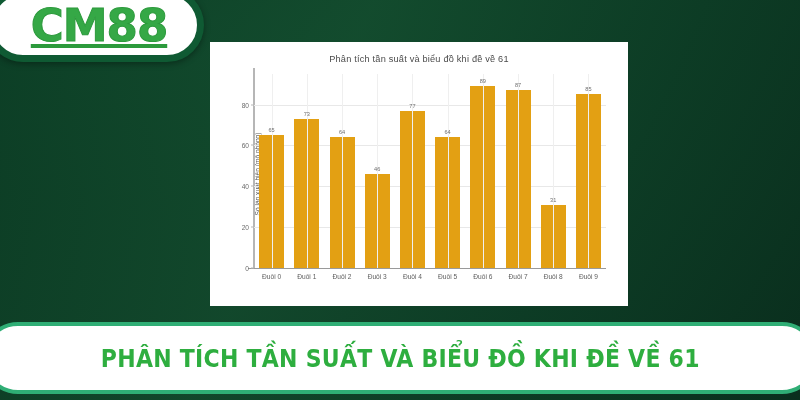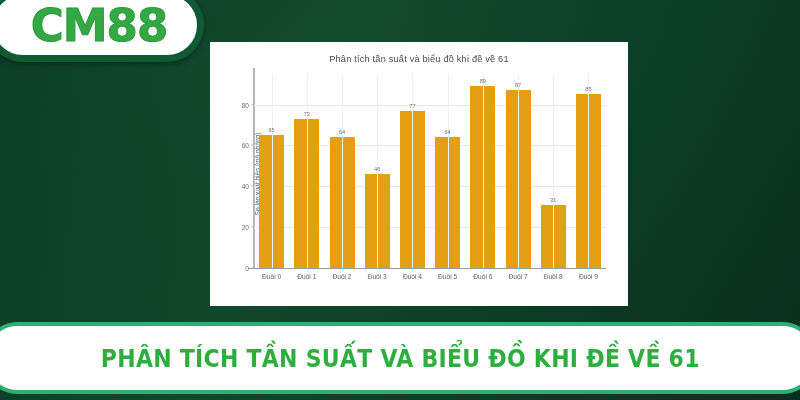--- a/index.html
+++ b/index.html
@@ -35,20 +35,21 @@
   }
   #logo-text{
     font-family:"DejaVu Sans", sans-serif;
     font-weight:bold;
     font-size:45px;
     letter-spacing:-1px;
     color:#35a846;
     -webkit-text-stroke:1px #2c9a3c;
     line-height:1;
     padding-left:8px;
+    text-decoration:underline;
   }
 
   
   #chart-card{
     position:absolute;
     left:210px; top:42px;
     width:418px; height:264px;
     background:#ffffff;
   }
   #chart-title{

